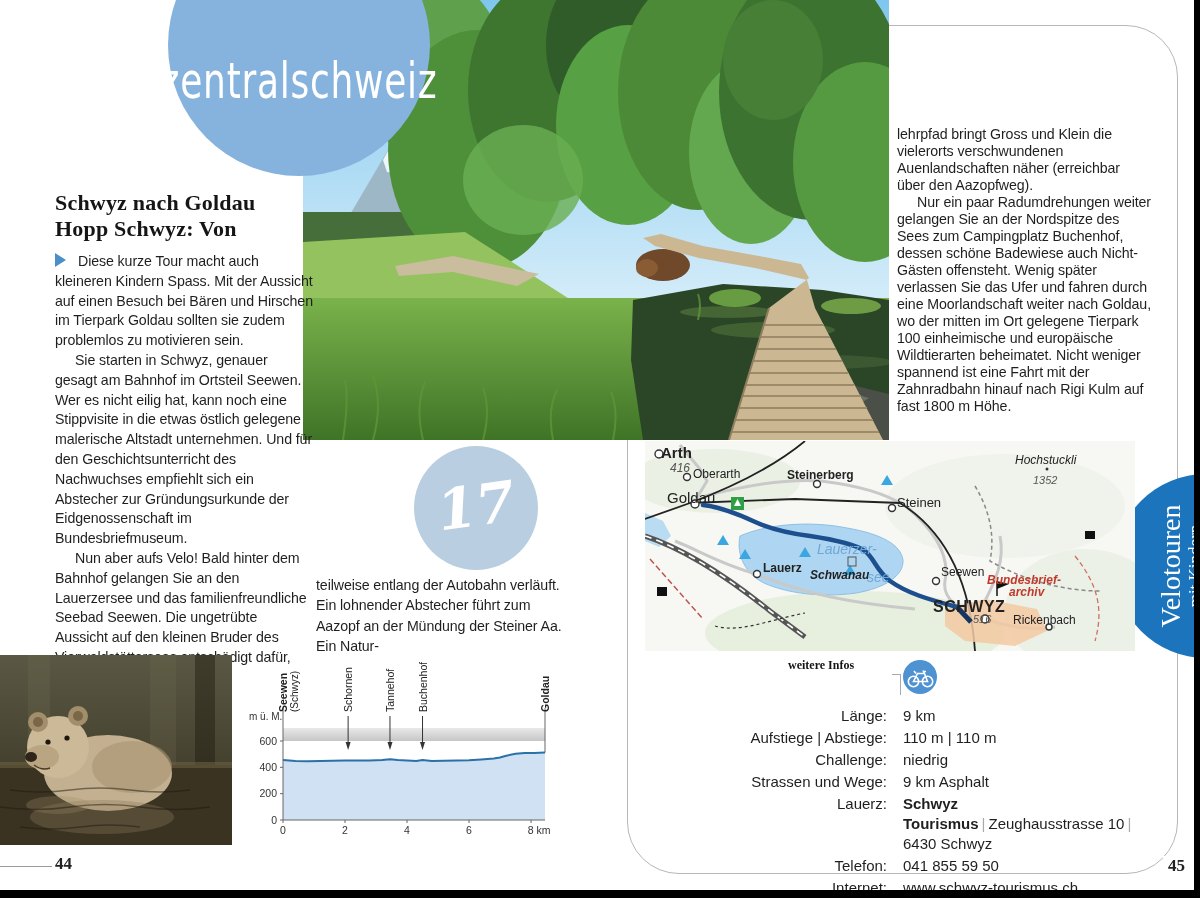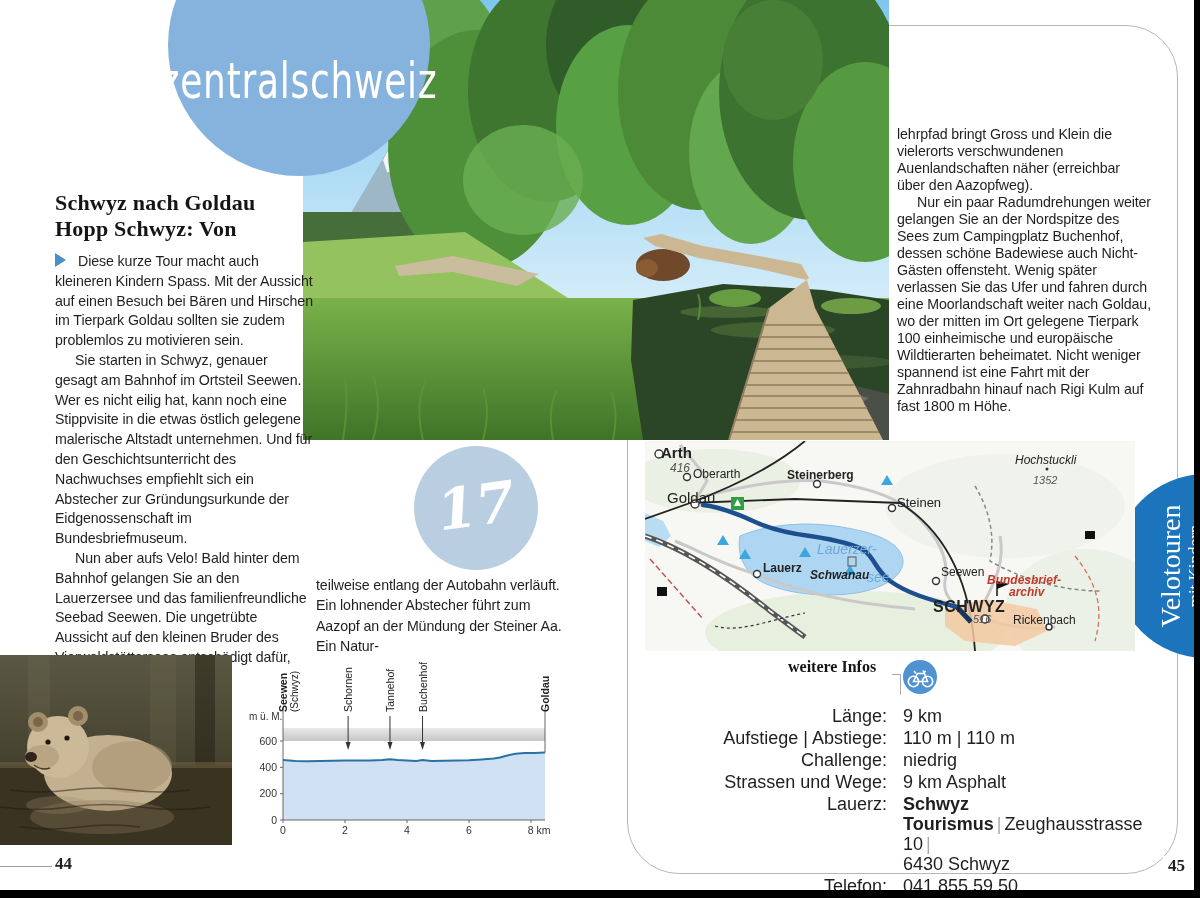--- a/index.html
+++ b/index.html
@@ -52,27 +52,27 @@
   .m-it{font-style:italic;}
   .m-sm{font-size:12px;font-style:italic;color:#555;}
   .m-blue{color:#6fa8d6;font-style:italic;font-size:14px;}
   .m-red{color:#c2392b;font-style:italic;font-weight:bold;font-size:12px;}
   .m-bi{font-weight:bold;font-style:italic;}
   
   #chart{left:248px;top:662px;width:325px;height:180px;z-index:2;}
   
   #info{left:700px;top:658px;width:452px;z-index:2;}
   #info h3{position:absolute;left:88px;top:0;margin:0;font-family:"Liberation Serif",serif;
-        font-size:16px;font-weight:bold;color:#151515;}
+        font-size:12px;font-weight:bold;color:#151515;}
   #info .elbow{position:absolute;left:192px;top:16px;width:8px;height:20px;
         border-top:1px solid #aaa;border-right:1px solid #aaa;}
   #bike-badge{position:absolute;left:203px;top:2px;width:34px;height:34px;border-radius:50%;
         background:#4e92d2;}
   #info table{position:absolute;left:0;top:48px;border-collapse:collapse;}
-  #info td{padding:0 0 2px 0;font-size:18px;line-height:20px;vertical-align:top;}
+  #info td{padding:0 0 2px 0;font-size:15px;line-height:20px;vertical-align:top;}
   #info td.lab{width:187px;text-align:right;padding-right:16px;color:#1f1f1f;}
   .sep{color:#aaa;padding:0 3px;}
   
   .pnum{font-family:"Liberation Serif",serif;font-weight:bold;font-size:17px;color:#222;z-index:5;}
   #pn45{background:#fff;padding:0 5px;margin-left:46px;}
   #pline44{left:0;top:866px;width:52px;border-top:1px solid #9a9a9a;z-index:2;}
   
   #bar-bottom{left:0;top:890px;width:1200px;height:8px;background:#000;z-index:10;}
   #bar-right{left:1194px;top:0;width:6px;height:898px;background:#000;z-index:10;}
 </style>

